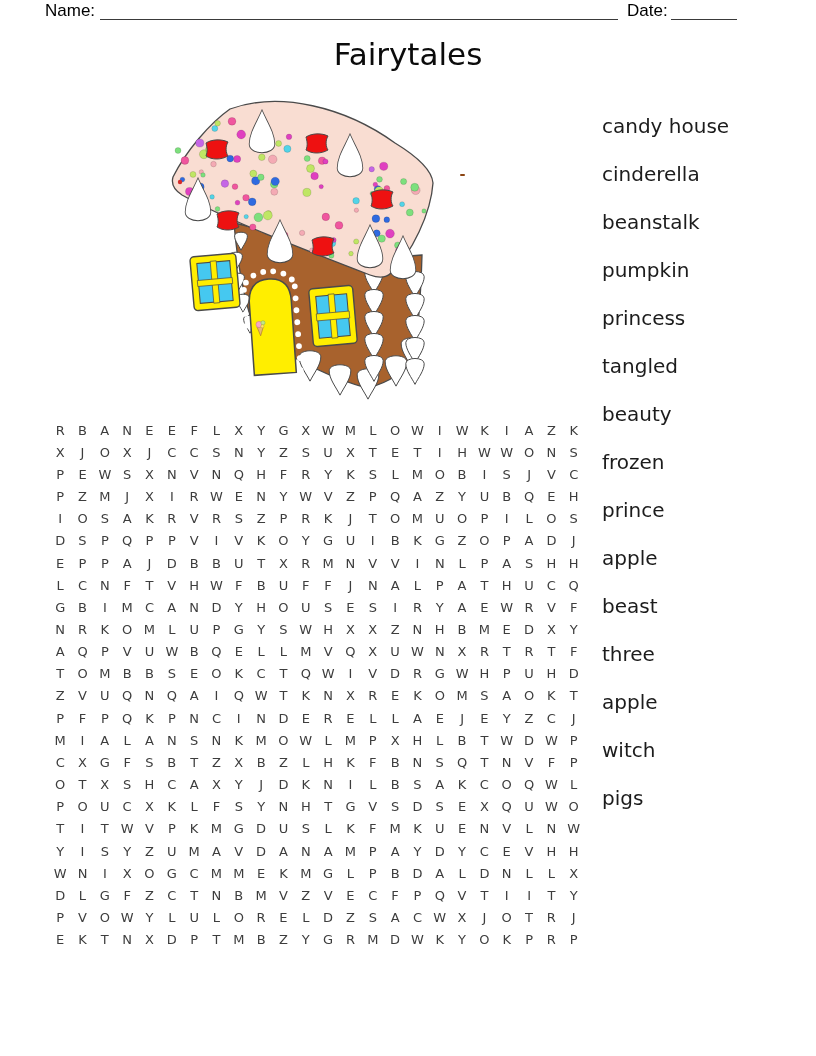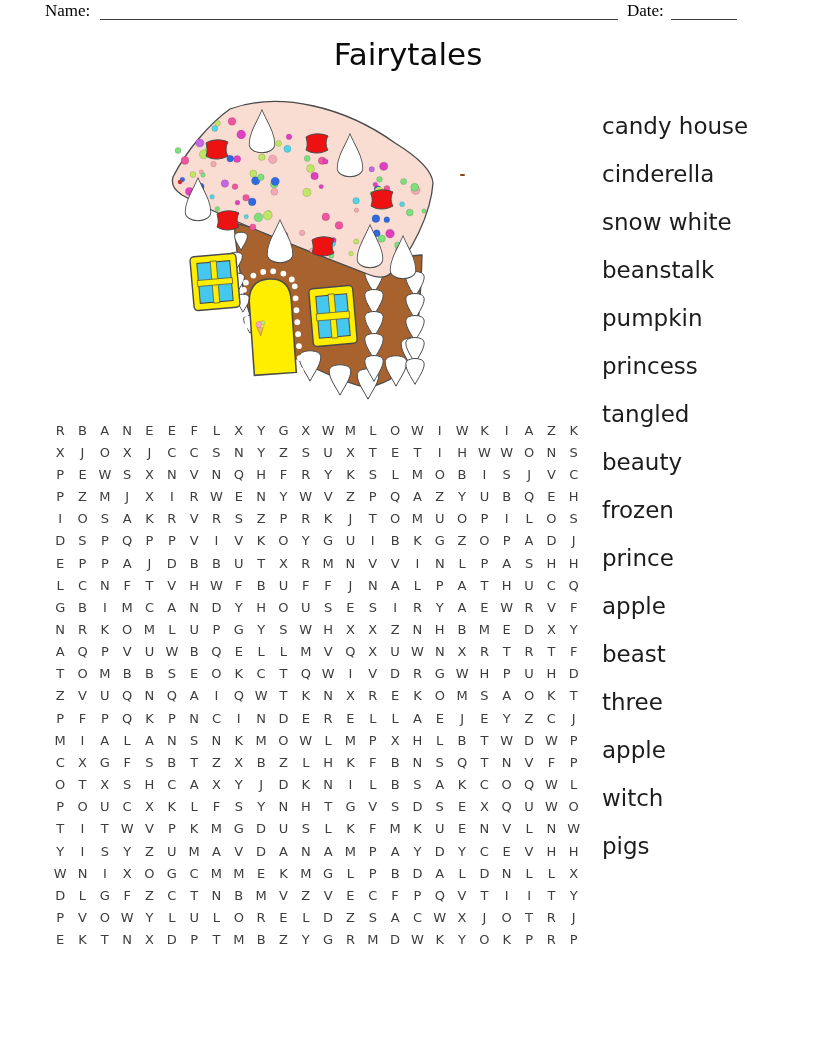--- a/index.html
+++ b/index.html
@@ -1,37 +1,37 @@
 <!DOCTYPE html>
 <html><head>
 <meta charset="utf-8">
 <style>
   html,body{margin:0;padding:0;background:#fff;}
   .page{position:relative;width:816px;height:1056px;background:#ffffff;overflow:hidden;
         font-family:"Liberation Sans",sans-serif;}
 
   
-  .hdr-label{position:absolute;top:1px;font-size:17px;color:#000;font-family:Liberation Serif, serif;}
+  .hdr-label{position:absolute;top:1px;font-size:17px;color:#000;}
   #name-label{left:45px;}
   #date-label{left:627px;}
   .fill-line{position:absolute;top:2px;height:17px;border-bottom:1.6px solid #3a3a3a;}
   #name-line{left:100px;width:518px;}
   #date-line{left:671px;width:66px;}
 
   
   .title{position:absolute;top:36px;left:0;width:816px;text-align:center;
          font-family:"DejaVu Sans",sans-serif;font-size:31px;color:#0b0b0b;letter-spacing:0px;}
 
   
   .house-wrap{position:absolute;left:150px;top:95px;width:330px;height:330px;}
 
   
   .word-list{position:absolute;left:602px;top:102px;margin:0;padding:0;list-style:none;}
   .word-list li{height:48px;display:flex;align-items:center;
-         font-family:"DejaVu Sans",sans-serif;font-size:23px;color:#1c1c1c;text-align:right;}
+         font-family:"DejaVu Sans",sans-serif;font-size:20px;color:#1c1c1c;text-align:right;}
 
   
   .grid{position:absolute;left:49px;top:419px;display:grid;
         grid-template-columns:repeat(24,22.33px);grid-auto-rows:22.17px;}
   .grid .cell{display:flex;align-items:center;justify-content:center;
         font-family:"DejaVu Sans",sans-serif;font-size:13px;color:#3d3d3d;}
 </style>
 </head>
 <body>
 
@@ -249,21 +249,20 @@
           <use href="#dollop" transform="translate(173,150)" fill="#ee1111" stroke="#4a4a4a" stroke-width="1"></use>
         </g>
 
       <rect x="310" y="79" width="5" height="2" rx="1" fill="#8b4513"></rect>
     </svg>
   </div>
 
   <ul class="word-list" id="word-list">
       <li>candy house</li>
       <li>cinderella</li>
-      <li>snow white</li>
       <li>beanstalk</li>
       <li>pumpkin</li>
       <li>princess</li>
       <li>tangled</li>
       <li>beauty</li>
       <li>frozen</li>
       <li>prince</li>
       <li>apple</li>
       <li>beast</li>
       <li>three</li>

